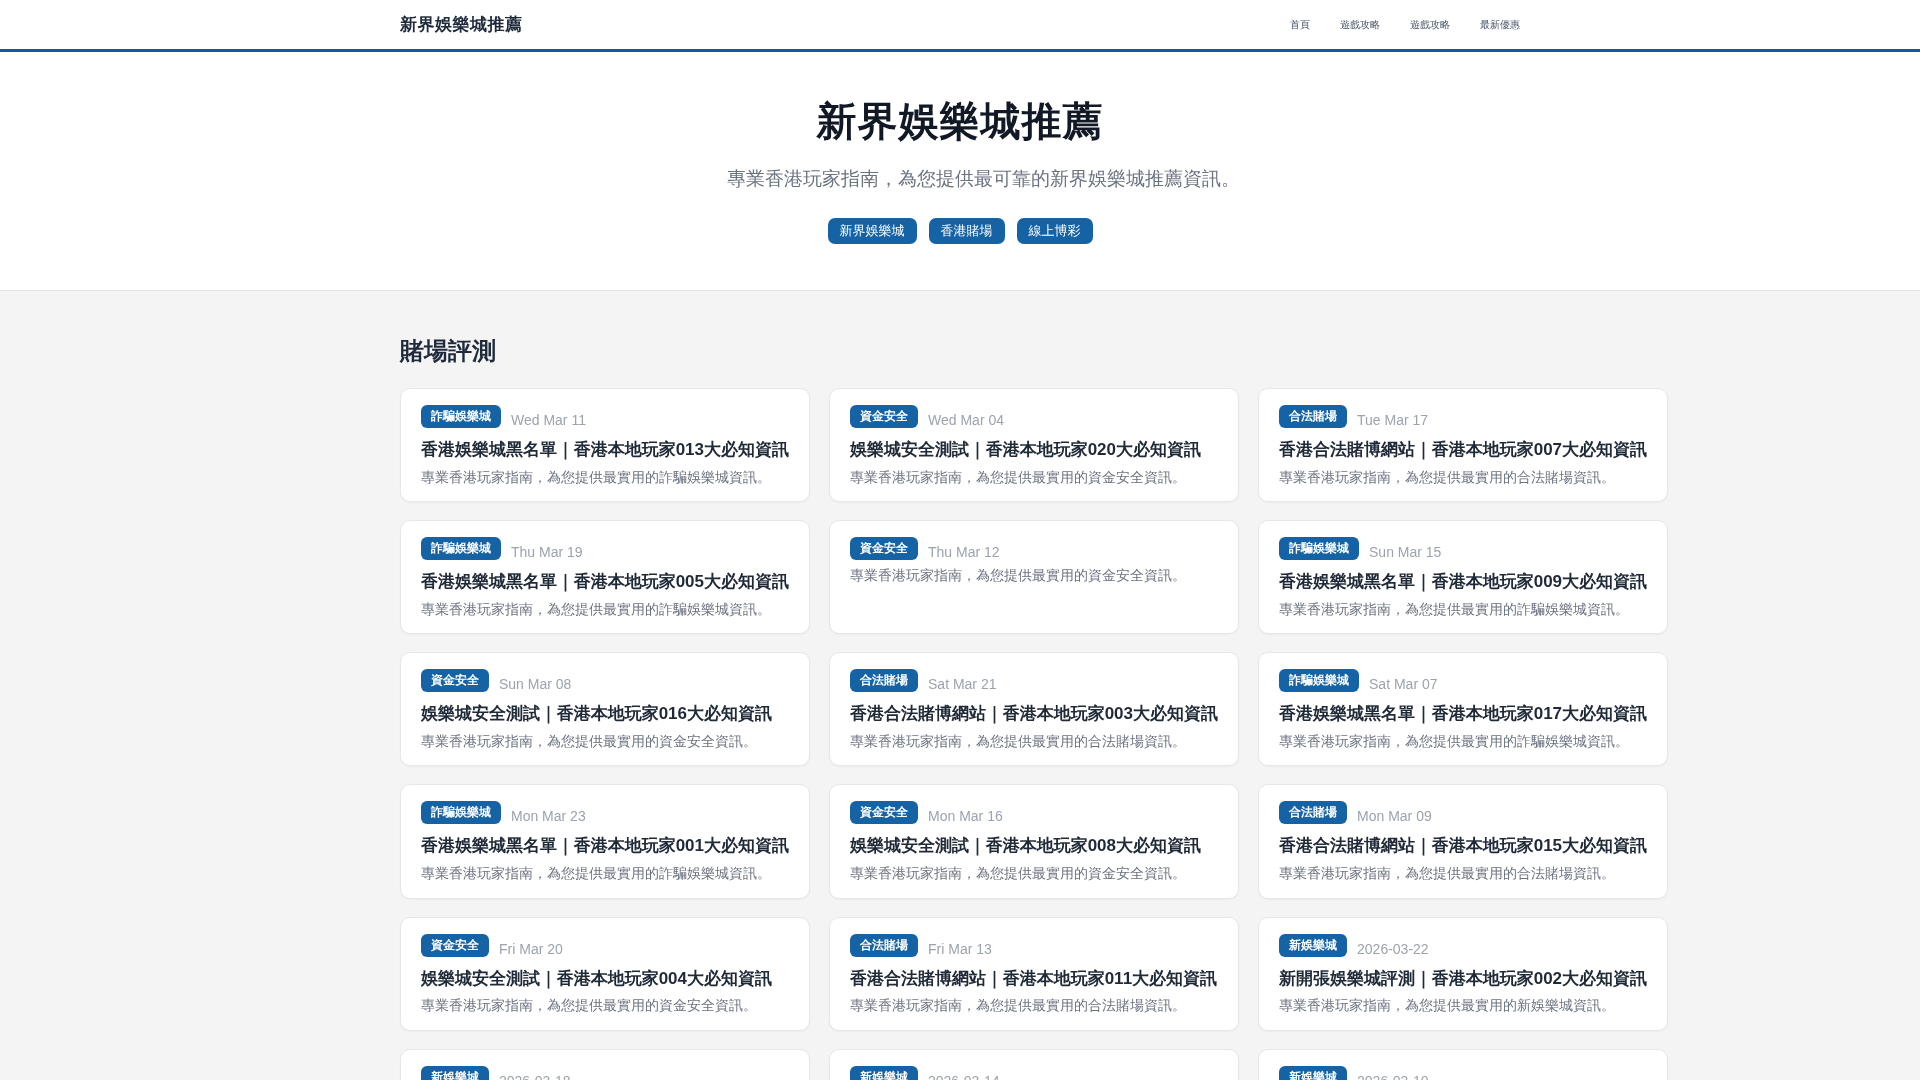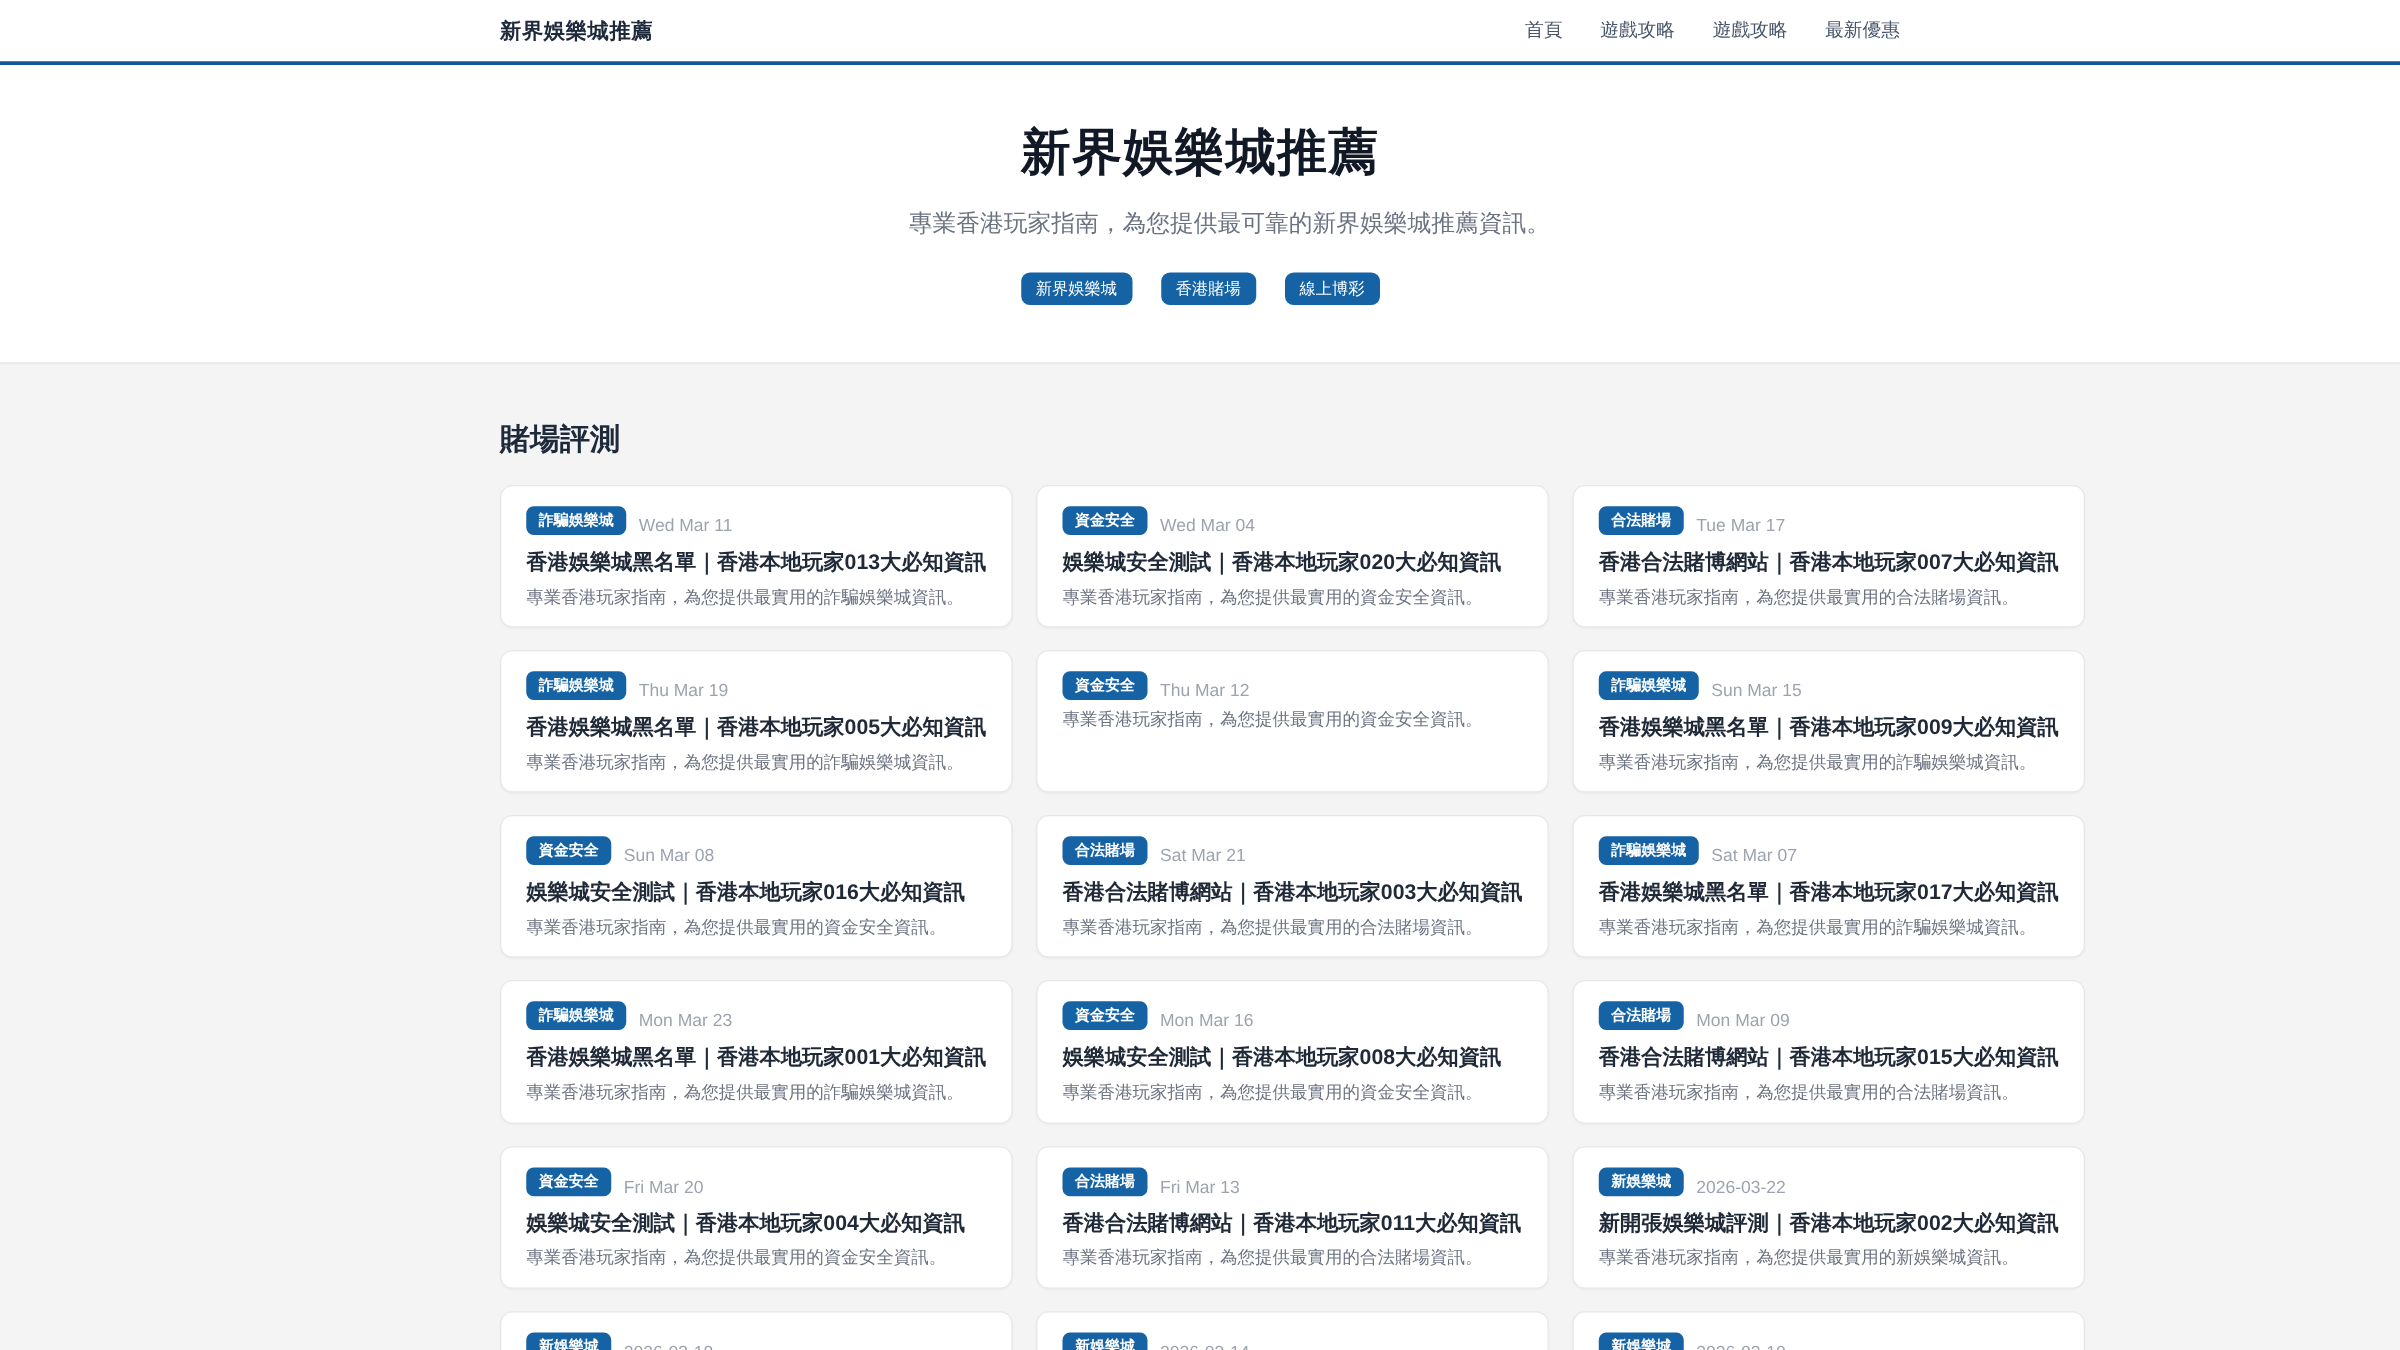--- a/index.html
+++ b/index.html
@@ -19,40 +19,40 @@
   .nav-inner {
     height: 49px;
     display: flex; align-items: center; justify-content: space-between;
   }
   .brand {
     font-size: 17px; font-weight: bold; color: #1e2a3b;
     letter-spacing: 0.5px; cursor: pointer;
   }
   .nav-links { display: flex; gap: 30px; }
   .nav-links a {
-    font-size: 15px; color: #475569; text-decoration: none; cursor: pointer;
+    font-size: 10px; color: #475569; text-decoration: none; cursor: pointer;
   }
 
   
   .hero {
     background: #ffffff;
     text-align: center;
     padding: 42px 0 46px;
   }
   .hero-title {
     font-size: 40px; font-weight: bold; color: #121926;
     letter-spacing: 1px;
   }
   .hero-subtitle {
     margin-top: 17px;
     font-size: 19px; color: #6b7280; padding-left: 47px;
   }
   .hero-tags {
     margin-top: 26px;
-    display: flex; justify-content: center; gap: 23px; align-items: center;
+    display: flex; justify-content: center; gap: 12px; align-items: center;
   }
   .tag {
     display: inline-block;
     background: #1563a5; color: #ffffff;
     font-size: 13px; line-height: 1;
     padding: 6px 12px 7px;
     border-radius: 7px;
     cursor: pointer;
   }
 

